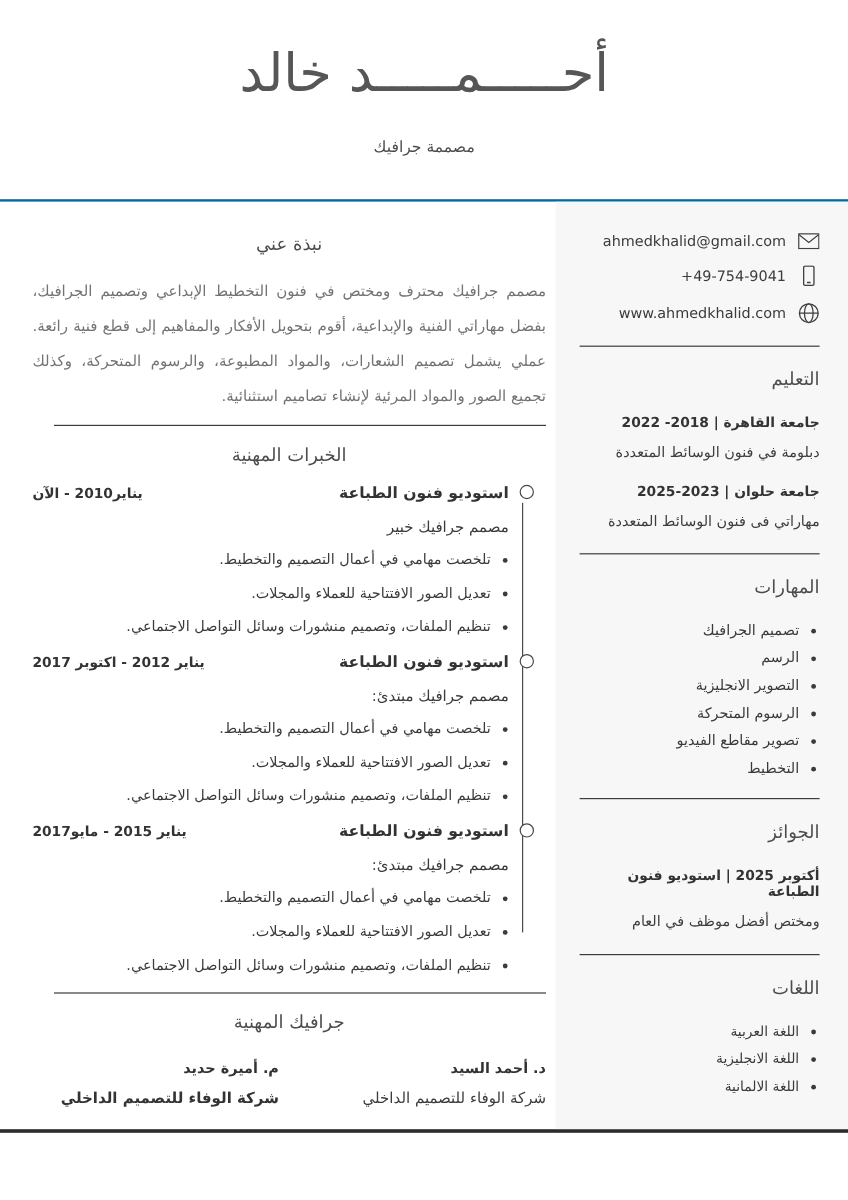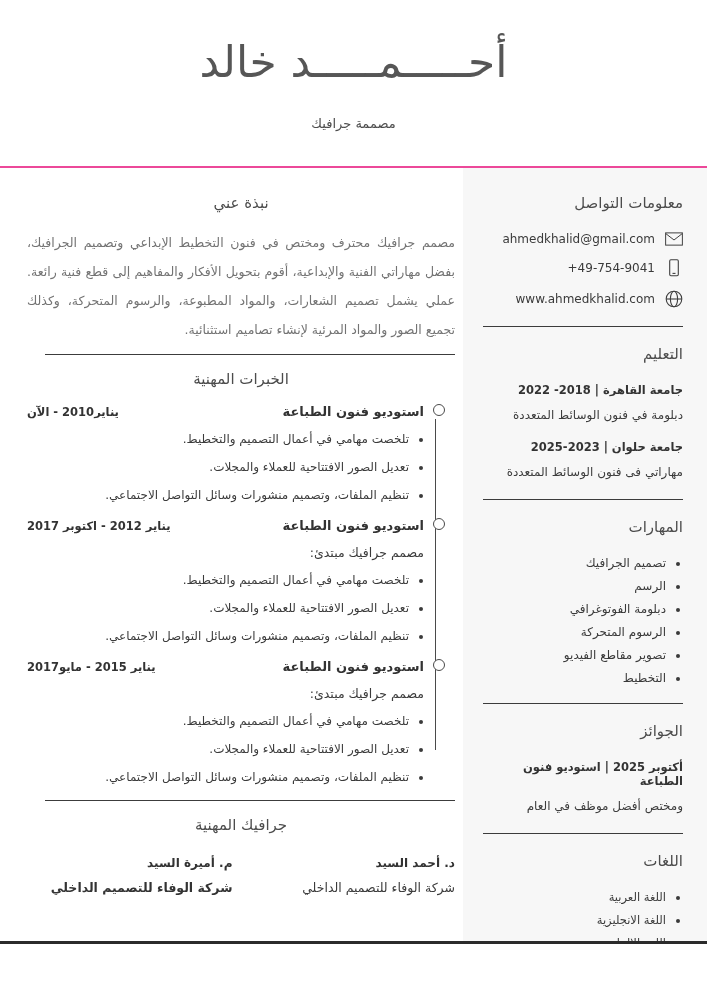--- a/index.html
+++ b/index.html
@@ -9,21 +9,21 @@
     font-family: "DejaVu Sans", sans-serif;
     color: #3d3d3d;
     direction: rtl;
     overflow: hidden;
   }
   .page { width: 707px; height: 1000px; background: #fff; }
 
   
   .header {
     height: 168px;
-    border-bottom: 2px solid #ec4899;
+    border-bottom: 2px solid #0369a1;
     text-align: center;
     padding-top: 38px;
   }
   .name {
     font-size: 44px;
     font-weight: 400;
     color: #565656;
     letter-spacing: 0;
     line-height: 1.1;
   }
@@ -134,21 +134,20 @@
   <div class="header">
     <div class="name">أحـــــمـــــد خالد</div>
     <div class="job-title">مصممة جرافيك</div>
   </div>
 
   <div class="content">
 
     <aside class="sidebar">
 
       <section>
-        <h2 class="side-heading">معلومات التواصل</h2>
         <div class="contact-item">
           <span class="icon">
             <svg class="ic" width="18" height="14" viewBox="0 0 20 15">
               <rect x="0.7" y="0.7" width="18.6" height="13.6"></rect>
               <polyline points="1,1.6 10,8.6 19,1.6"></polyline>
             </svg>
           </span>
           <span dir="ltr">ahmedkhalid@gmail.com</span>
         </div>
         <div class="contact-item">
@@ -186,21 +185,21 @@
         </div>
       </section>
 
       <hr class="side-divider">
 
       <section>
         <h2 class="side-heading">المهارات</h2>
         <ul class="side-list">
           <li>تصميم الجرافيك</li>
           <li>الرسم</li>
-          <li>دبلومة الفوتوغرافي</li>
+          <li>التصوير الانجليزية</li>
           <li>الرسوم المتحركة</li>
           <li>تصوير مقاطع الفيديو</li>
           <li>التخطيط</li>
         </ul>
       </section>
 
       <hr class="side-divider">
 
       <section>
         <h2 class="side-heading">الجوائز</h2>
@@ -235,20 +234,21 @@
 
         <div class="xp-list">
           <div class="timeline-line"></div>
 
           <div class="xp-entry">
             <span class="xp-marker"></span>
             <div class="xp-head">
               <span class="xp-company">استوديو فنون الطباعة</span>
               <span class="xp-date">يناير2010 - الآن</span>
             </div>
+            <div class="xp-role">مصمم جرافيك خبير</div>
             <ul class="xp-bullets">
               <li>تلخصت مهامي في أعمال التصميم والتخطيط.</li>
               <li>تعديل الصور الافتتاحية للعملاء والمجلات.</li>
               <li>تنظيم الملفات، وتصميم منشورات وسائل التواصل الاجتماعي.</li>
             </ul>
           </div>
 
           <div class="xp-entry">
             <span class="xp-marker"></span>
             <div class="xp-head">
@@ -282,21 +282,21 @@
       <hr class="main-divider">
 
       <section>
         <h2 class="main-heading">جرافيك المهنية</h2>
         <div class="refs">
           <div class="ref">
             <div class="ref-name">د. أحمد السيد</div>
             <div class="ref-company">شركة الوفاء للتصميم الداخلي</div>
           </div>
           <div class="ref">
-            <div class="ref-name">م. أميرة السيد</div>
+            <div class="ref-name">م. أميرة حديد</div>
             <div class="ref-company bold">شركة الوفاء للتصميم الداخلي</div>
           </div>
         </div>
       </section>
 
     </main>
   </div>
 
   <div class="bottom-bar"></div>
 

